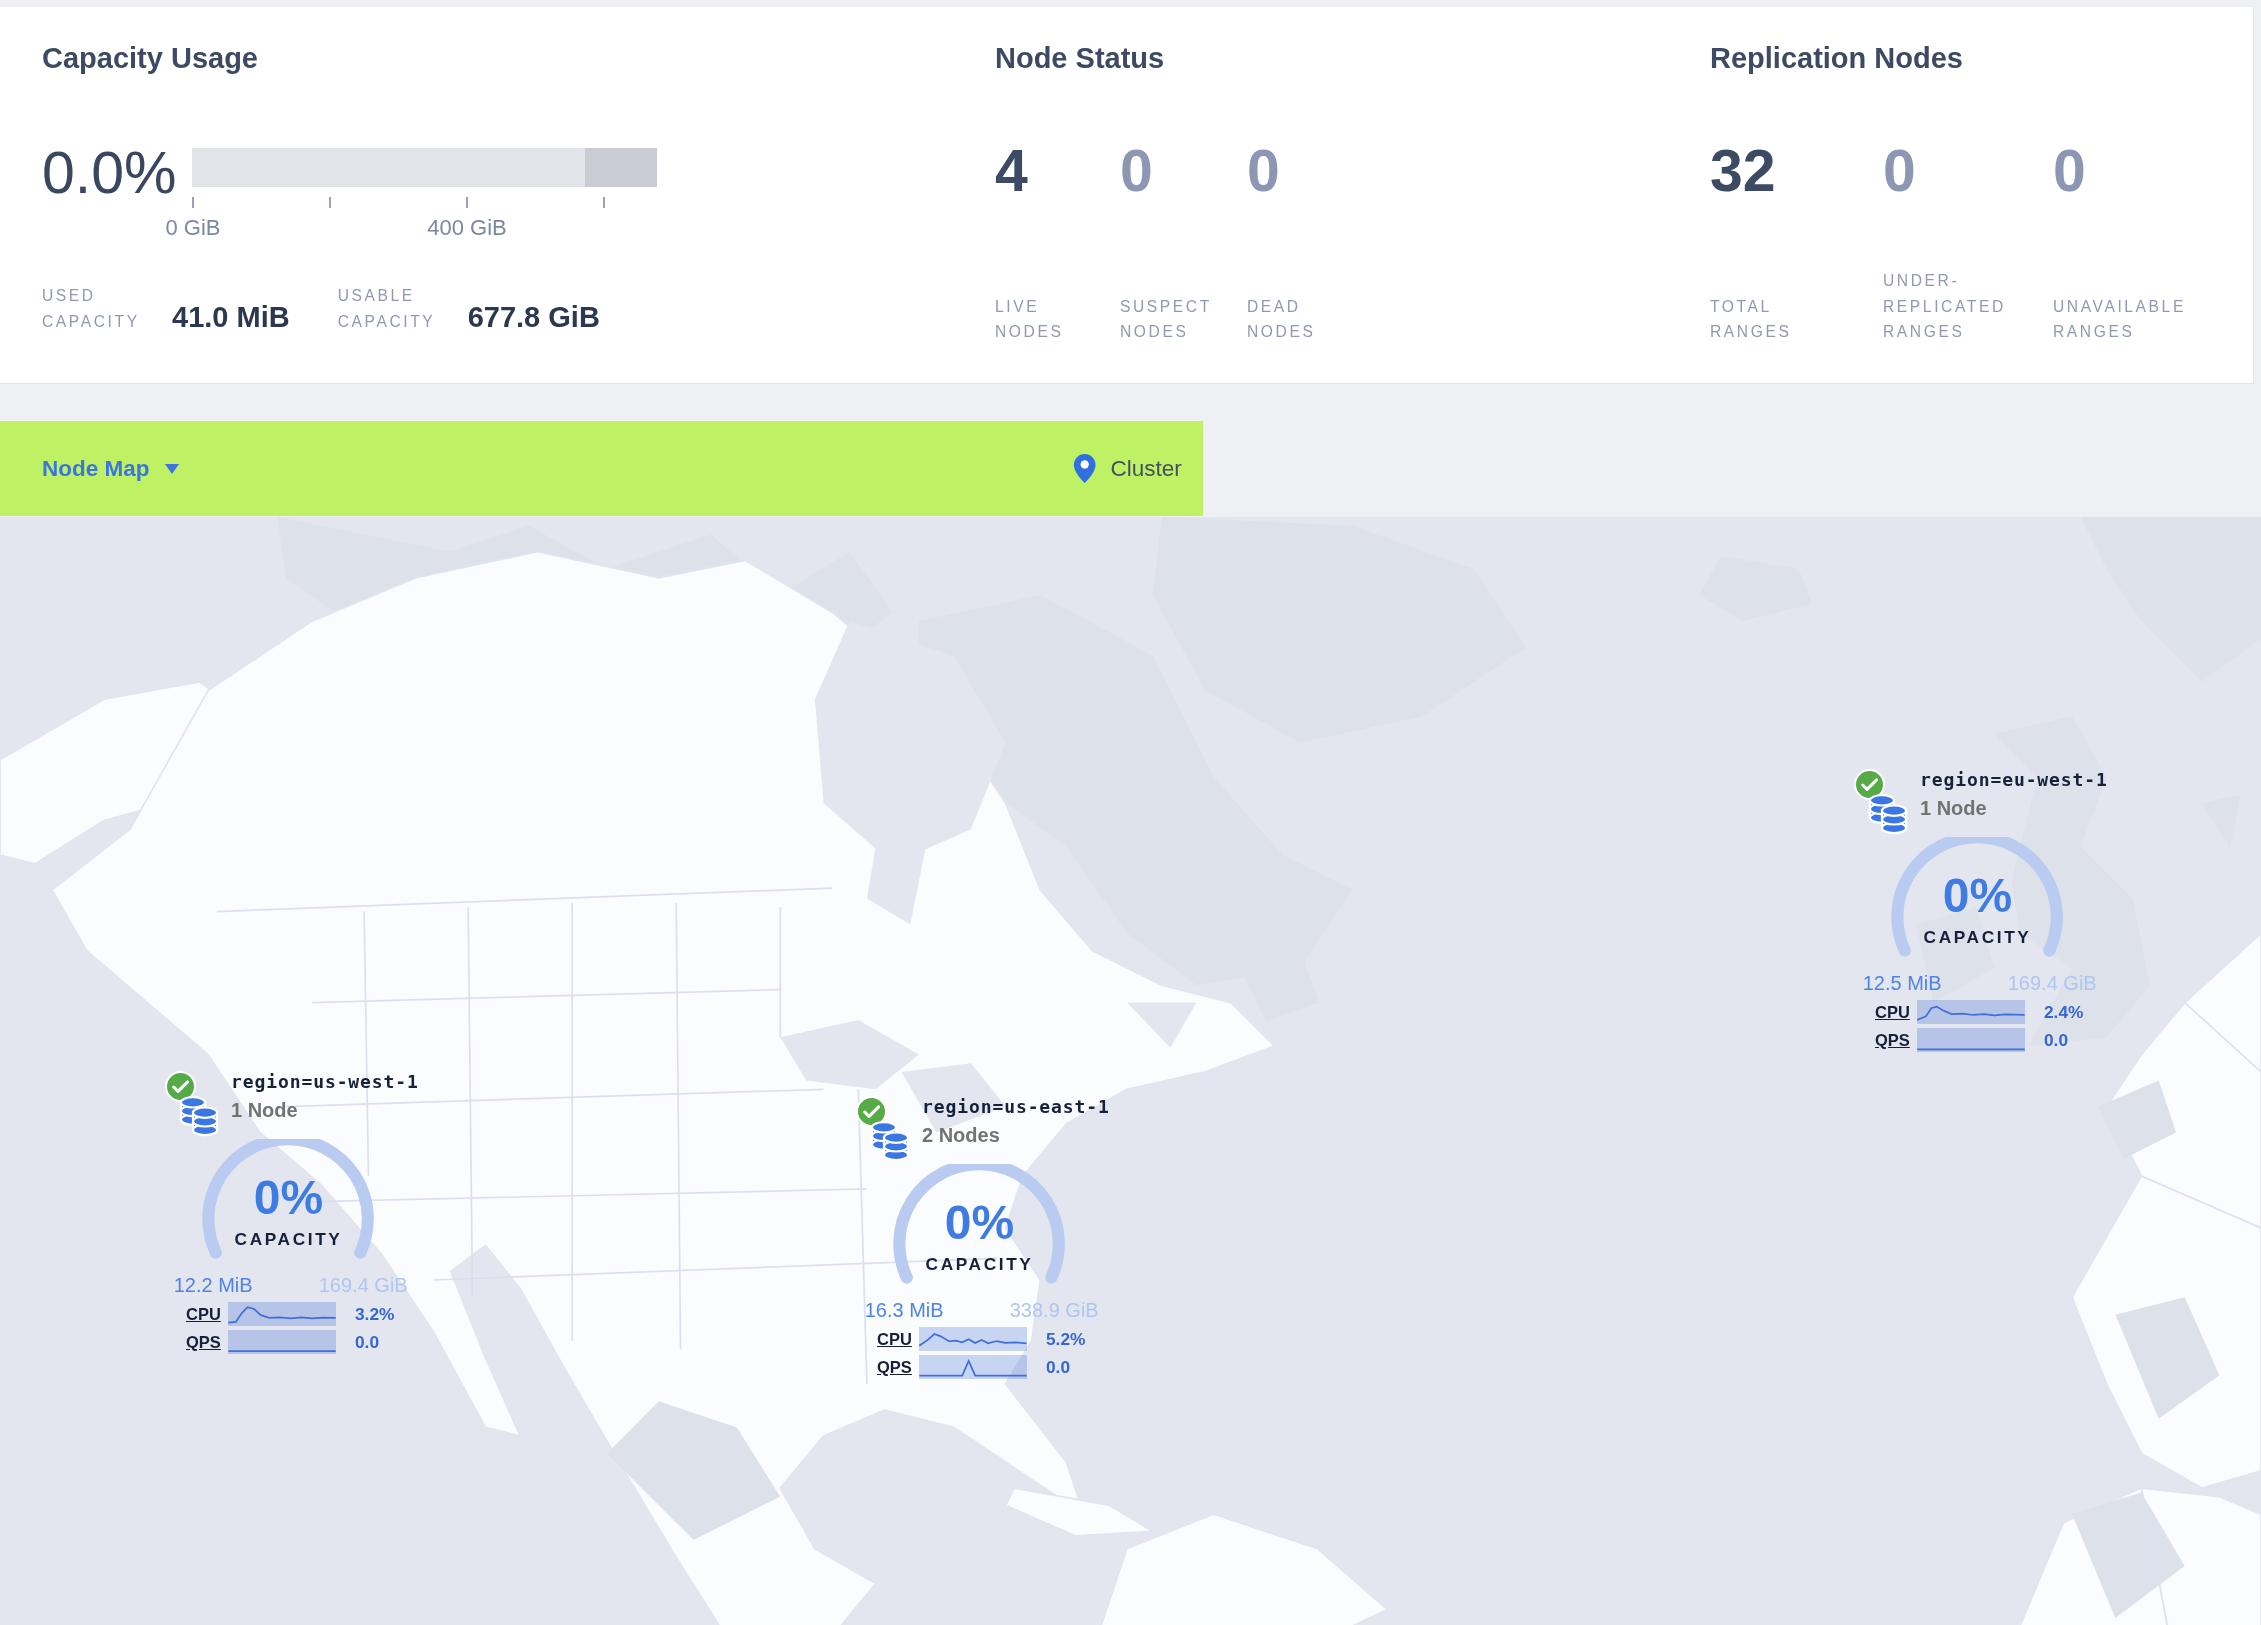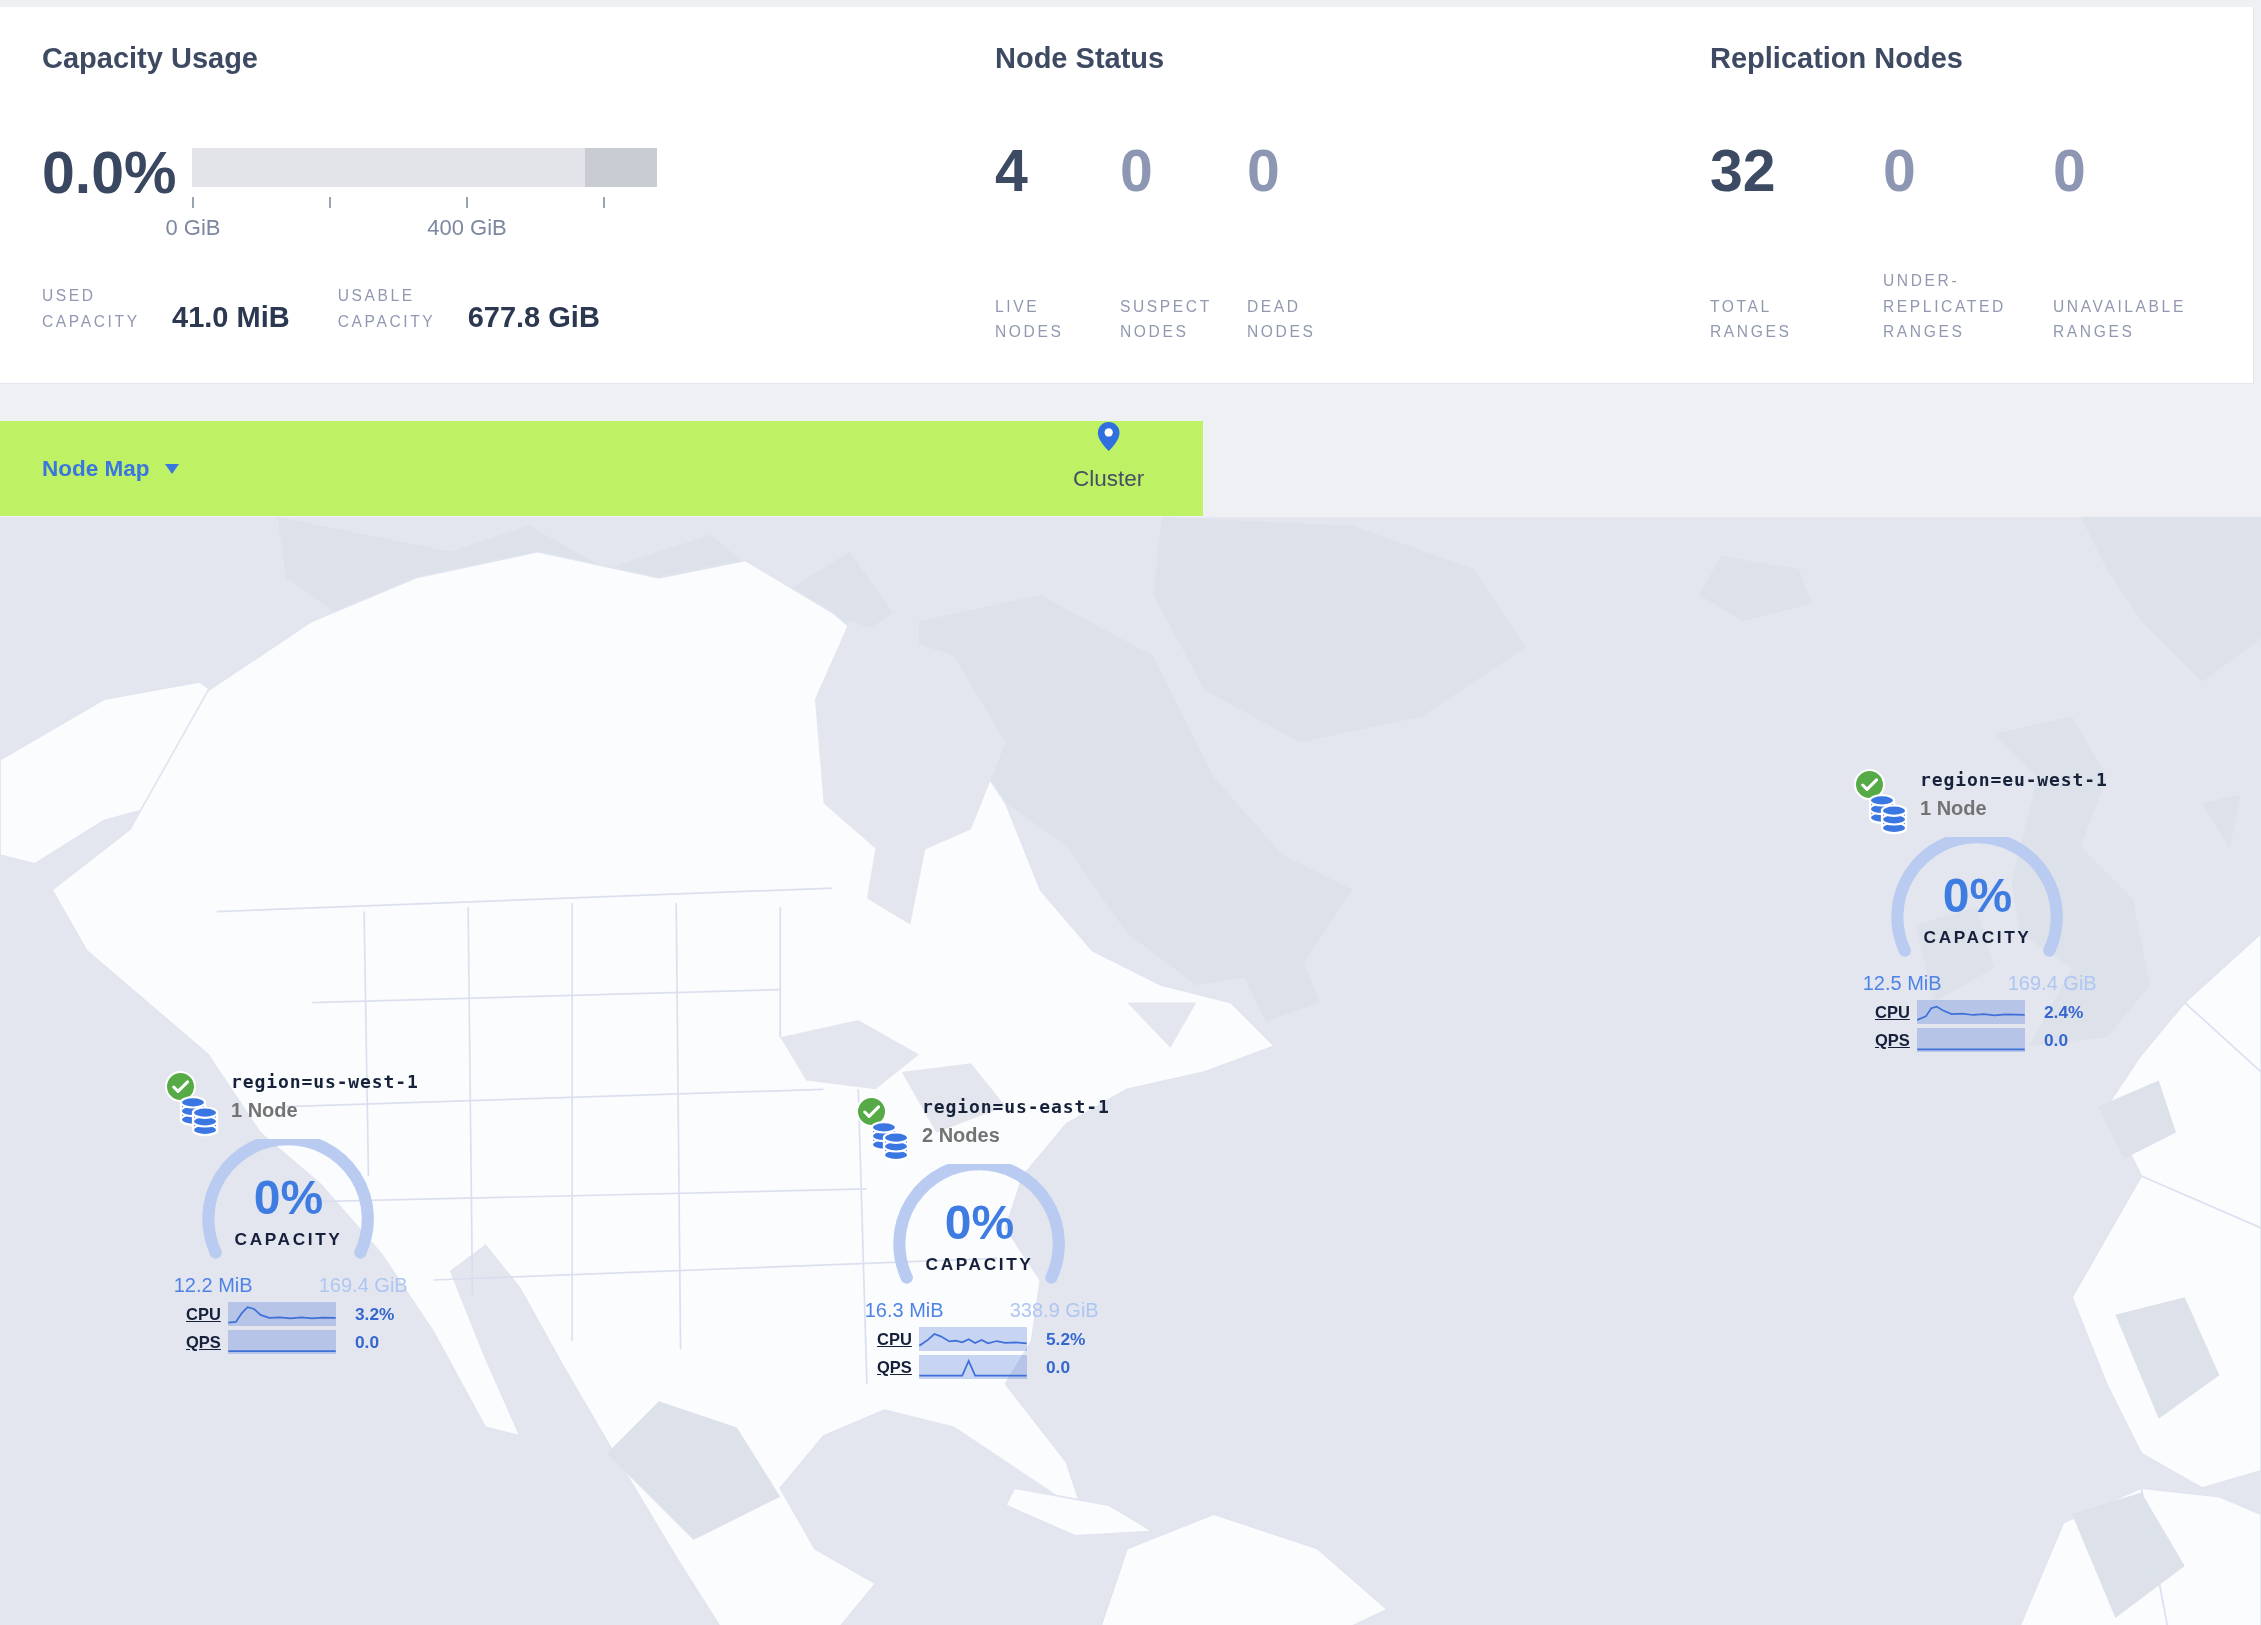--- a/index.html
+++ b/index.html
@@ -8,21 +8,21 @@
 
   
   .card{position:absolute;top:7px;left:0;width:2253px;height:376px;background:#ffffff;
         border-right:0.9px solid #e3e6ec;border-bottom:0.9px solid #e3e6ec;}
   .sec{position:absolute;top:0;height:100%;}
   .sec-title{position:absolute;top:35px;left:0;font-size:29px;font-weight:700;color:#3e4a63;}
   .sec-cap{left:42px;width:936px;}
   .sec-nodes{left:995px;width:694px;}
   .sec-repl{left:1710px;width:520px;}
 
-  .big-pct{position:absolute;top:132px;left:0;font-size:59px;font-weight:700;color:#3a4760;}
+  .big-pct{position:absolute;top:132px;left:0;font-size:59px;font-weight:400;color:#3a4760;}
   .cap-bar{position:absolute;top:141px;left:150px;width:465px;height:39px;background:#e2e4ea;}
   .cap-bar-end{position:absolute;top:0;right:0;height:100%;width:15.5%;background:#c9ccd3;}
   .tick{position:absolute;top:190px;width:1.7px;height:11.3px;background:#9aa2b5;}
   .tick-label{position:absolute;top:208px;transform:translateX(-50%);font-size:22px;color:#7d879f;white-space:nowrap;}
 
   .kv-row{position:absolute;top:276px;left:0;display:flex;align-items:flex-end;}
   .kv-label{font-size:15.6px;letter-spacing:2.6px;color:#9099b0;line-height:1.65;width:111px;}
   .kv-value{font-size:29px;font-weight:700;color:#2c3850;margin:0 48px 0 19px;white-space:nowrap;}
 
   .stat-cols{position:absolute;top:0;left:0;display:flex;}
@@ -30,21 +30,21 @@
   .stat-num{margin-top:130px;font-size:59px;font-weight:700;color:#3d4a63;}
   .stat-num.dim{color:#8d97b4;}
   .stat-label{margin-top:auto;font-size:15.6px;letter-spacing:2.6px;color:#9099b0;line-height:1.65;}
 
   
   .toolbar{position:absolute;top:421px;left:0;width:2261px;height:95px;}
   .tb-left{position:absolute;left:0;top:0;width:1203px;height:95px;background:#bef264;}
   .view-sel{position:absolute;left:42px;top:0;height:95px;display:flex;align-items:center;gap:15.6px;cursor:pointer;}
   .view-sel span{font-size:22.5px;font-weight:600;color:#3a76e0;}
   .caret{width:0;height:0;border-left:7.8px solid transparent;border-right:7.8px solid transparent;border-top:10.4px solid #3a76e0;}
-  .crumb{position:absolute;left:1073px;top:0;height:95px;display:flex;align-items:center;gap:14px;flex-direction:column;}
+  .crumb{position:absolute;left:1073px;top:0;height:95px;display:flex;align-items:center;gap:14px;}
   .crumb span{font-size:22.5px;color:#454e63;}
   .box{position:absolute;top:432px;height:69px;background:#fff;border:1.7px solid #c9cfdc;border-radius:5.2px;box-sizing:border-box;}
   .time-sel{left:1219px;width:740px;display:flex;align-items:center;cursor:pointer;}
   .time-badge{margin-left:15.6px;background:#dee2ec;border-radius:4.3px;padding:7.8px 12px;font-size:17.3px;font-weight:700;color:#3c4558;}
   .time-text{margin-left:24px;font-size:21px;font-weight:600;color:#232d42;}
   .time-chev{margin-left:auto;margin-right:24px;}
   .nav-group{left:1984px;width:134px;display:flex;}
   .nav-cell{flex:1;display:flex;align-items:center;justify-content:center;cursor:pointer;}
   .nav-cell + .nav-cell{border-left:1.7px solid #c9cfdc;}
   .now-btn{left:2131px;width:91px;display:flex;align-items:center;justify-content:center;

